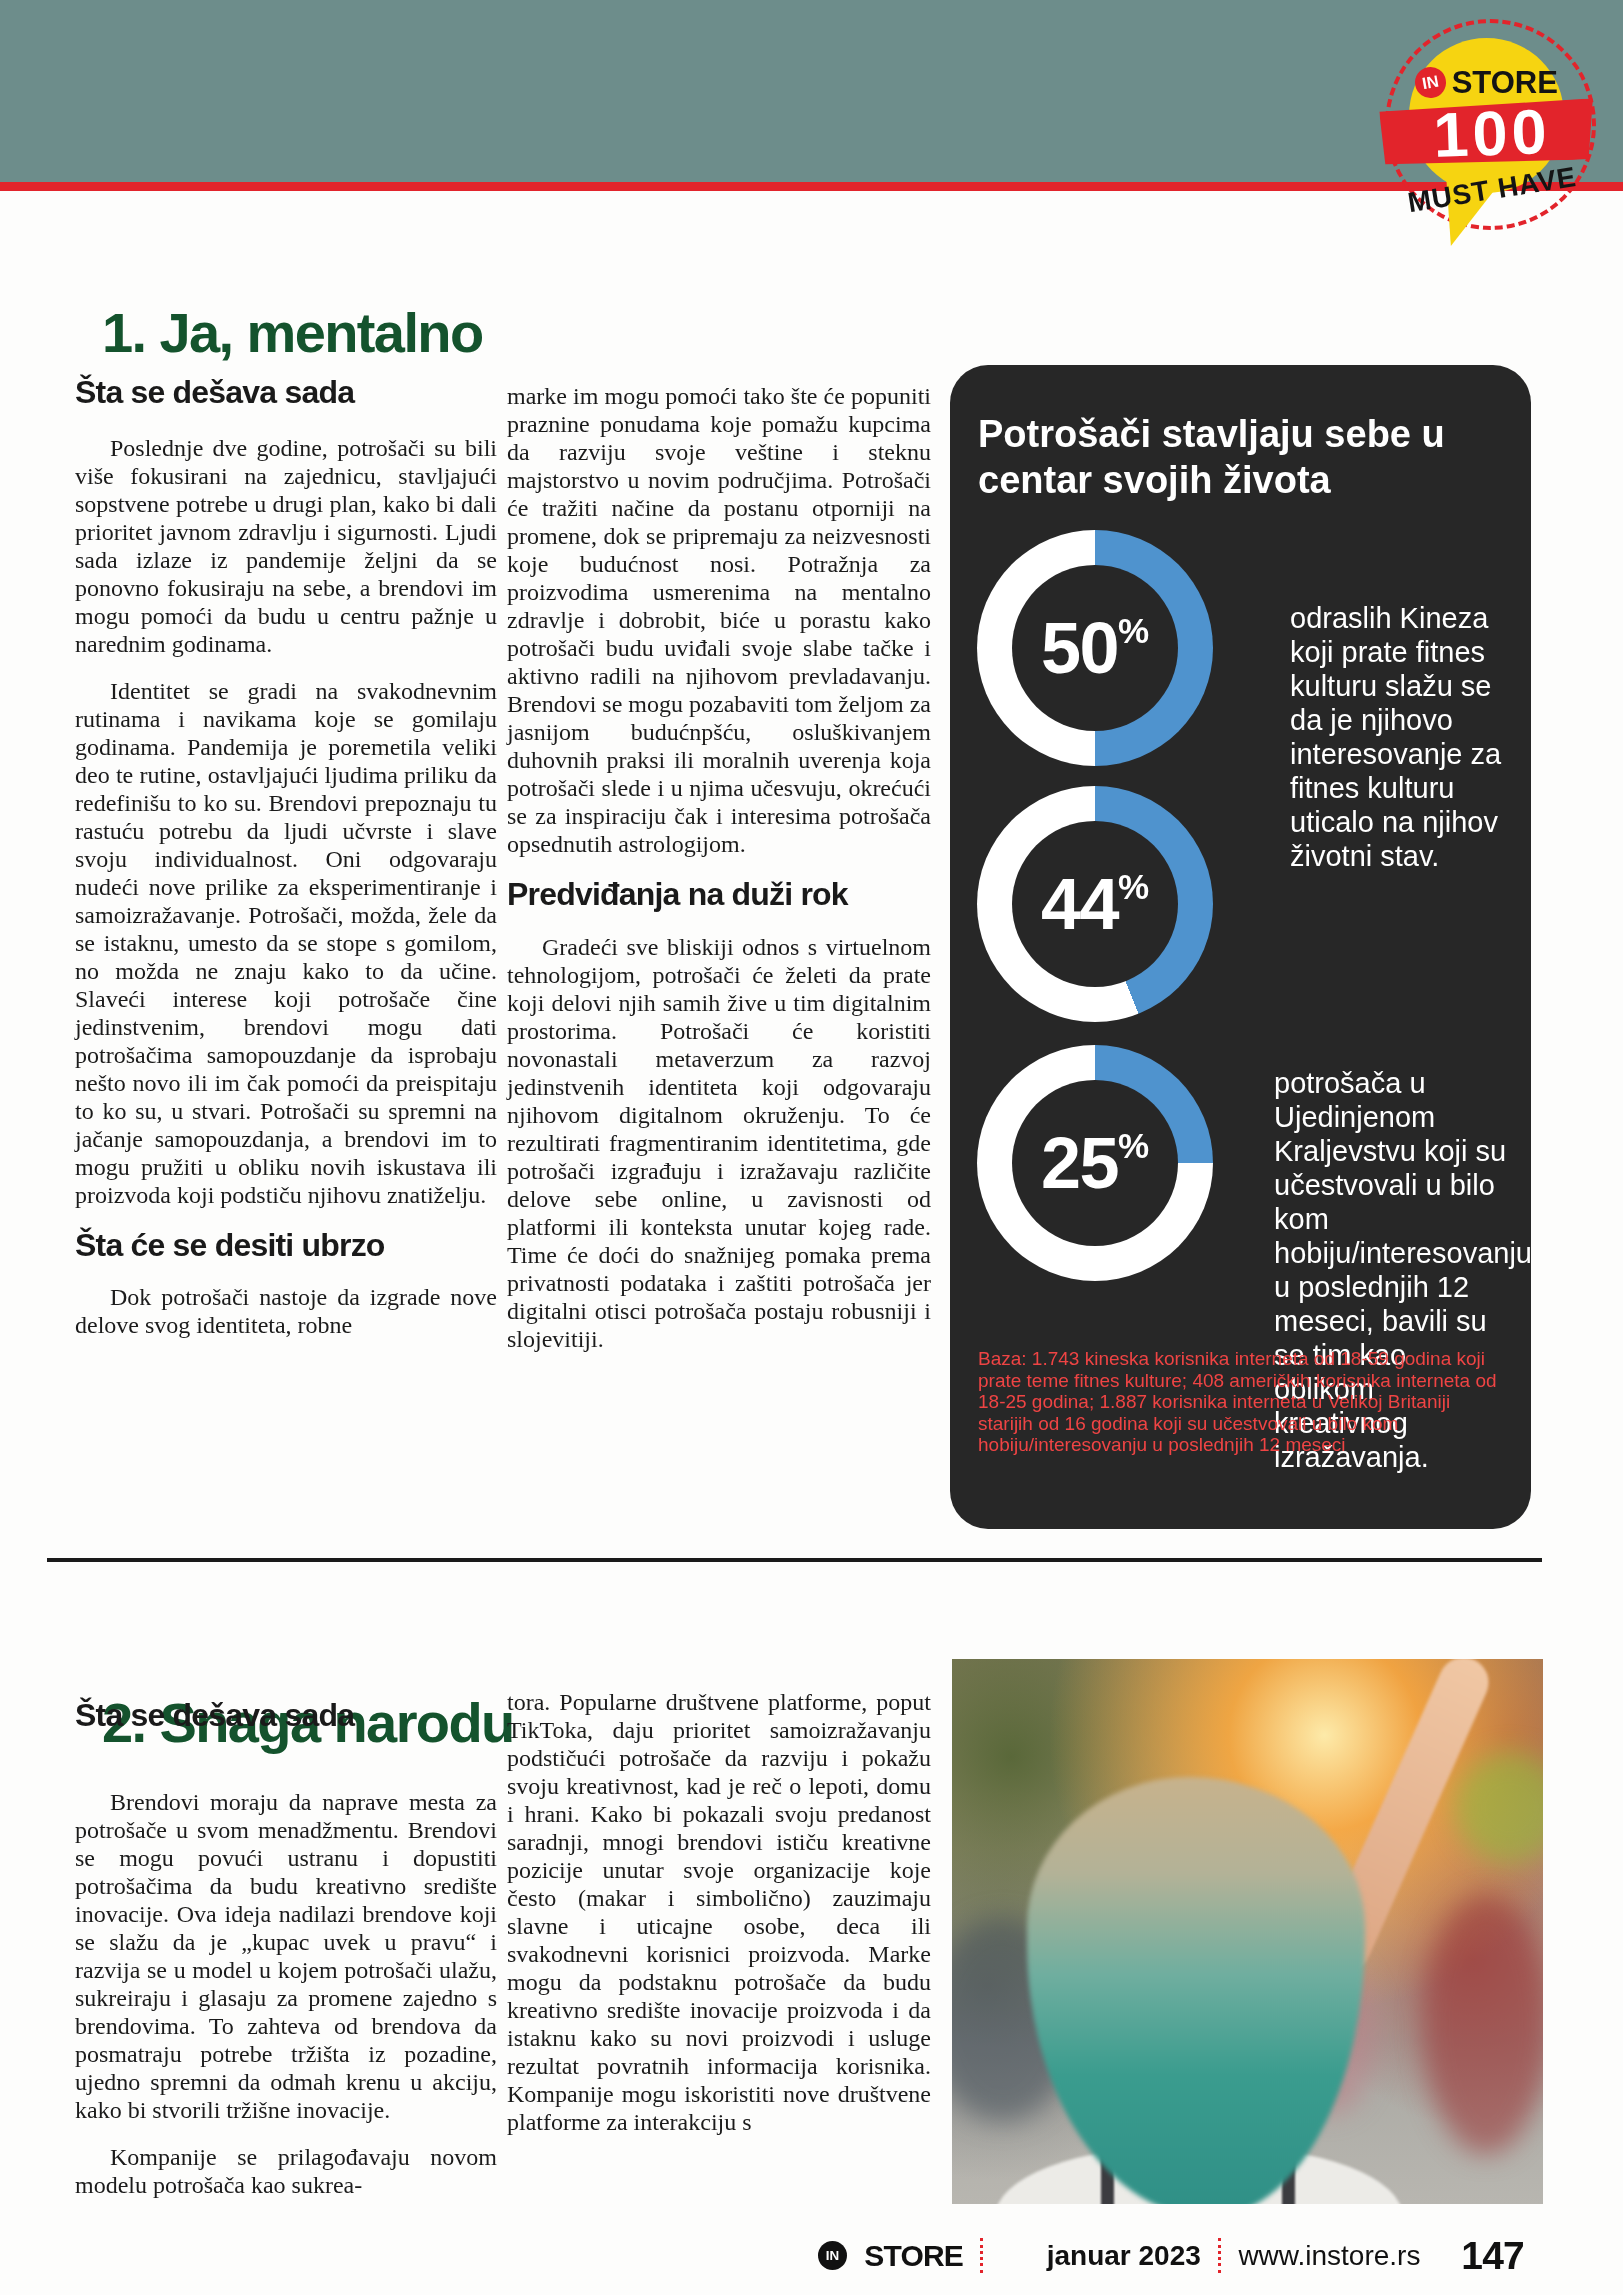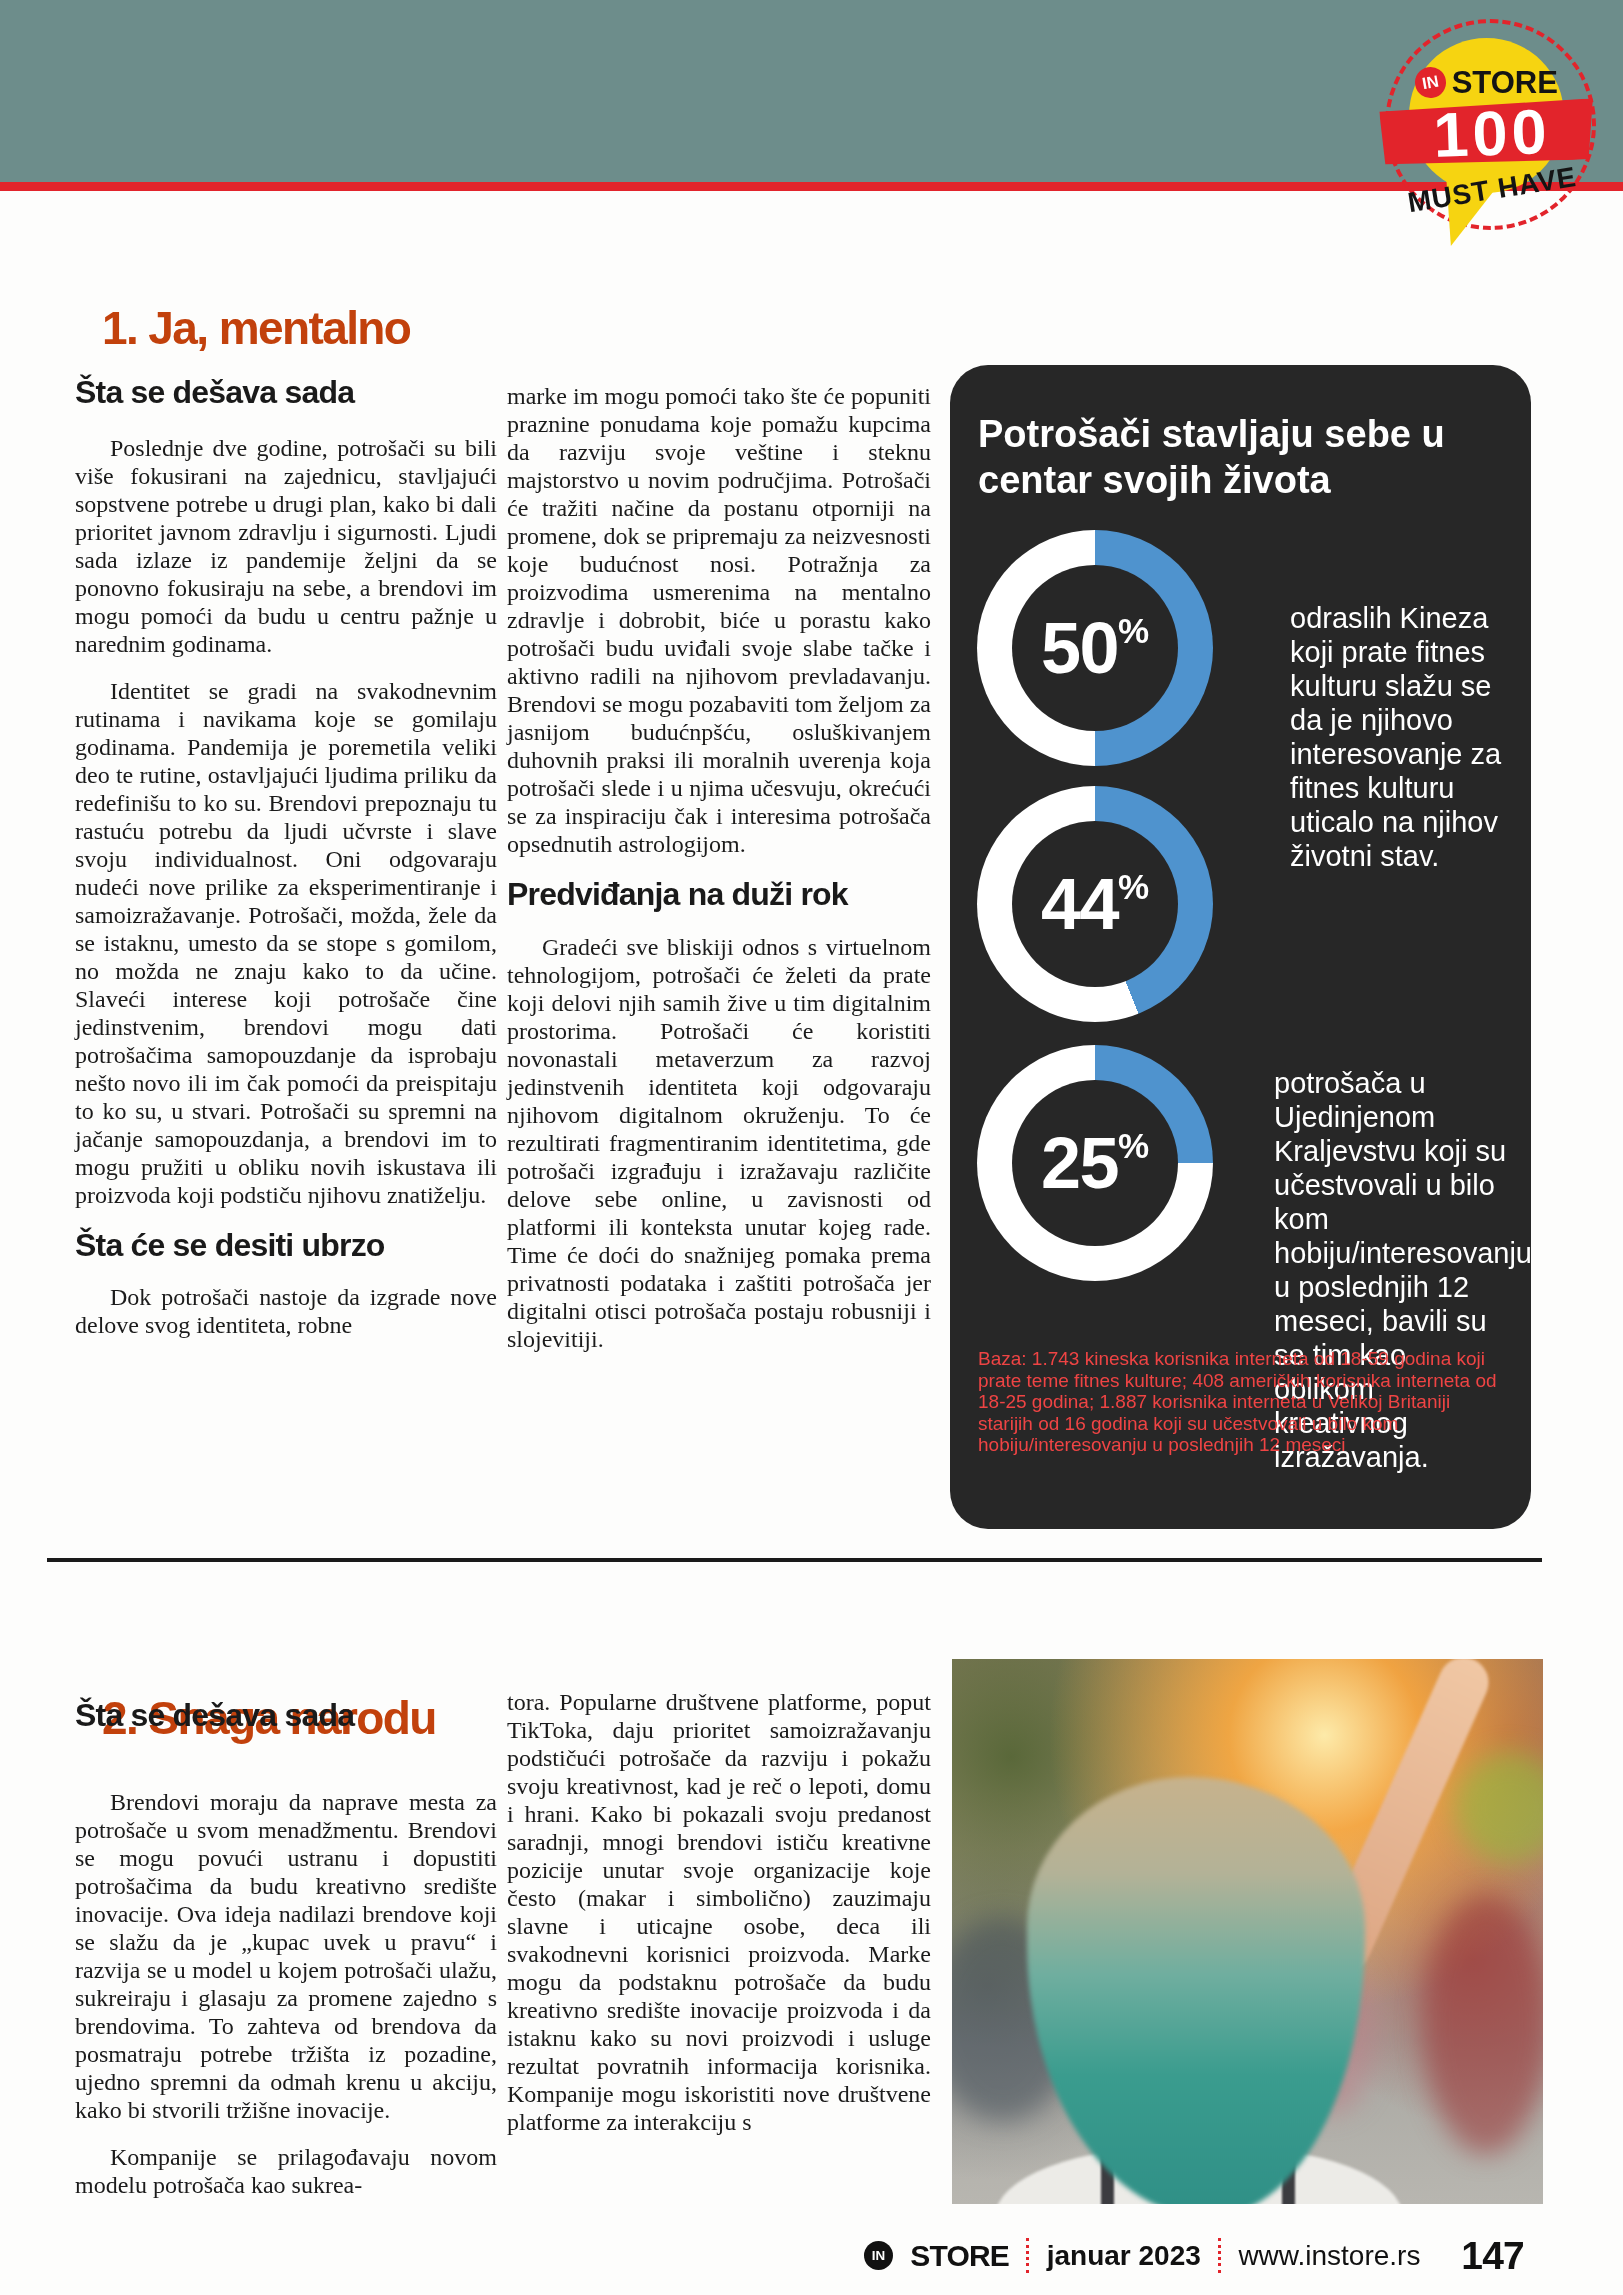--- a/index.html
+++ b/index.html
@@ -17,21 +17,21 @@
   .badge-in{width:31px;height:31px;border-radius:50%;background:#e2242b;color:#fff;font-weight:bold;font-size:16.5px;
             display:flex;align-items:center;justify-content:center;transform:rotate(-10deg);}
   .badge-store{font-size:31px;font-weight:bold;color:#141414;letter-spacing:0;}
   .badge-ribbon{position:absolute;left:6.3px;top:94px;width:214px;height:61px;background:#e2242b;transform:rotate(-2deg);
                 clip-path:polygon(0 10%,100% 0,97% 100%,2% 96%);}
   .badge-100{position:absolute;left:0;top:95px;width:100%;text-align:center;color:#fff;font-size:63px;font-weight:bold;
              letter-spacing:3.9px;transform:rotate(-2deg);line-height:61px;}
   .badge-must{position:absolute;left:0;top:166px;width:100%;text-align:center;color:#141414;font-size:28px;font-weight:bold;
               transform:rotate(-9deg);letter-spacing:0.8px;}
   
-  .h1{position:absolute;font-family:"Liberation Sans",sans-serif;font-weight:bold;font-size:46px;letter-spacing:-1.6px;color:#c2410c;line-height:1;}
+  .h1{position:absolute;font-family:"Liberation Sans",sans-serif;font-weight:bold;font-size:56px;letter-spacing:-1.6px;color:#14532d;line-height:1;}
   .sub{font-family:"Liberation Sans",sans-serif;font-weight:bold;font-size:32px;letter-spacing:-0.8px;color:#1a1a1a;line-height:1.1;}
   .col{position:absolute;text-align:justify;font-size:24px;line-height:28px;}
   .col p{margin:0 0 19px 0;}
   .col p.ind{text-indent:35px;}
   .col .sub{margin:11px 0 20.4px 0;text-align:left;}
   .divider{position:absolute;left:47px;top:1558px;width:1495px;height:3.9px;background:#1a1a1a;}
   
   .panel{position:absolute;left:950px;top:365px;width:581px;height:1164px;border-radius:38px;
          font-family:"Liberation Sans",sans-serif;color:#fff;}
   .panel-title{position:absolute;left:28px;top:46px;width:487px;font-size:38px;line-height:46px;font-weight:bold;}
@@ -60,21 +60,21 @@
   .shirt{position:absolute;left:43px;top:487px;width:408px;height:71px;background:#ecebe7;
          border-radius:45% 45% 0 0/100% 100% 0 0;filter:blur(1.6px);}
   .strap{position:absolute;top:487px;width:12.6px;height:63px;background:#3c3c40;filter:blur(0.8px);}
   
   .footer{position:absolute;left:0;top:2232px;width:1524px;height:47px;display:flex;align-items:center;
           justify-content:flex-end;gap:17.3px;font-family:"Liberation Sans",sans-serif;color:#111;}
   .f-logo{width:29px;height:29px;border-radius:50%;background:#111;color:#fff;font-weight:bold;font-size:13.4px;
           display:flex;align-items:center;justify-content:center;}
   .f-store{font-size:30px;font-weight:bold;letter-spacing:-0.8px;}
   .f-sep{height:35px;border-left:3.9px dotted #e2242b;}
-  .f-date{font-size:28px;font-weight:bold;}
+  .f-date{font-size:28px;font-weight:bold;margin-left:46px;}
   .f-url{font-size:28px;}
   .f-page{font-size:39px;font-weight:bold;margin-left:23.6px;letter-spacing:-0.8px;}
 </style>
 </head>
 <body>
 
 <div class="page">
 
   <div class="band" style="background: rgb(109, 141, 139);"></div>
   <div class="redline" style="background: rgb(226, 36, 43);"></div>

